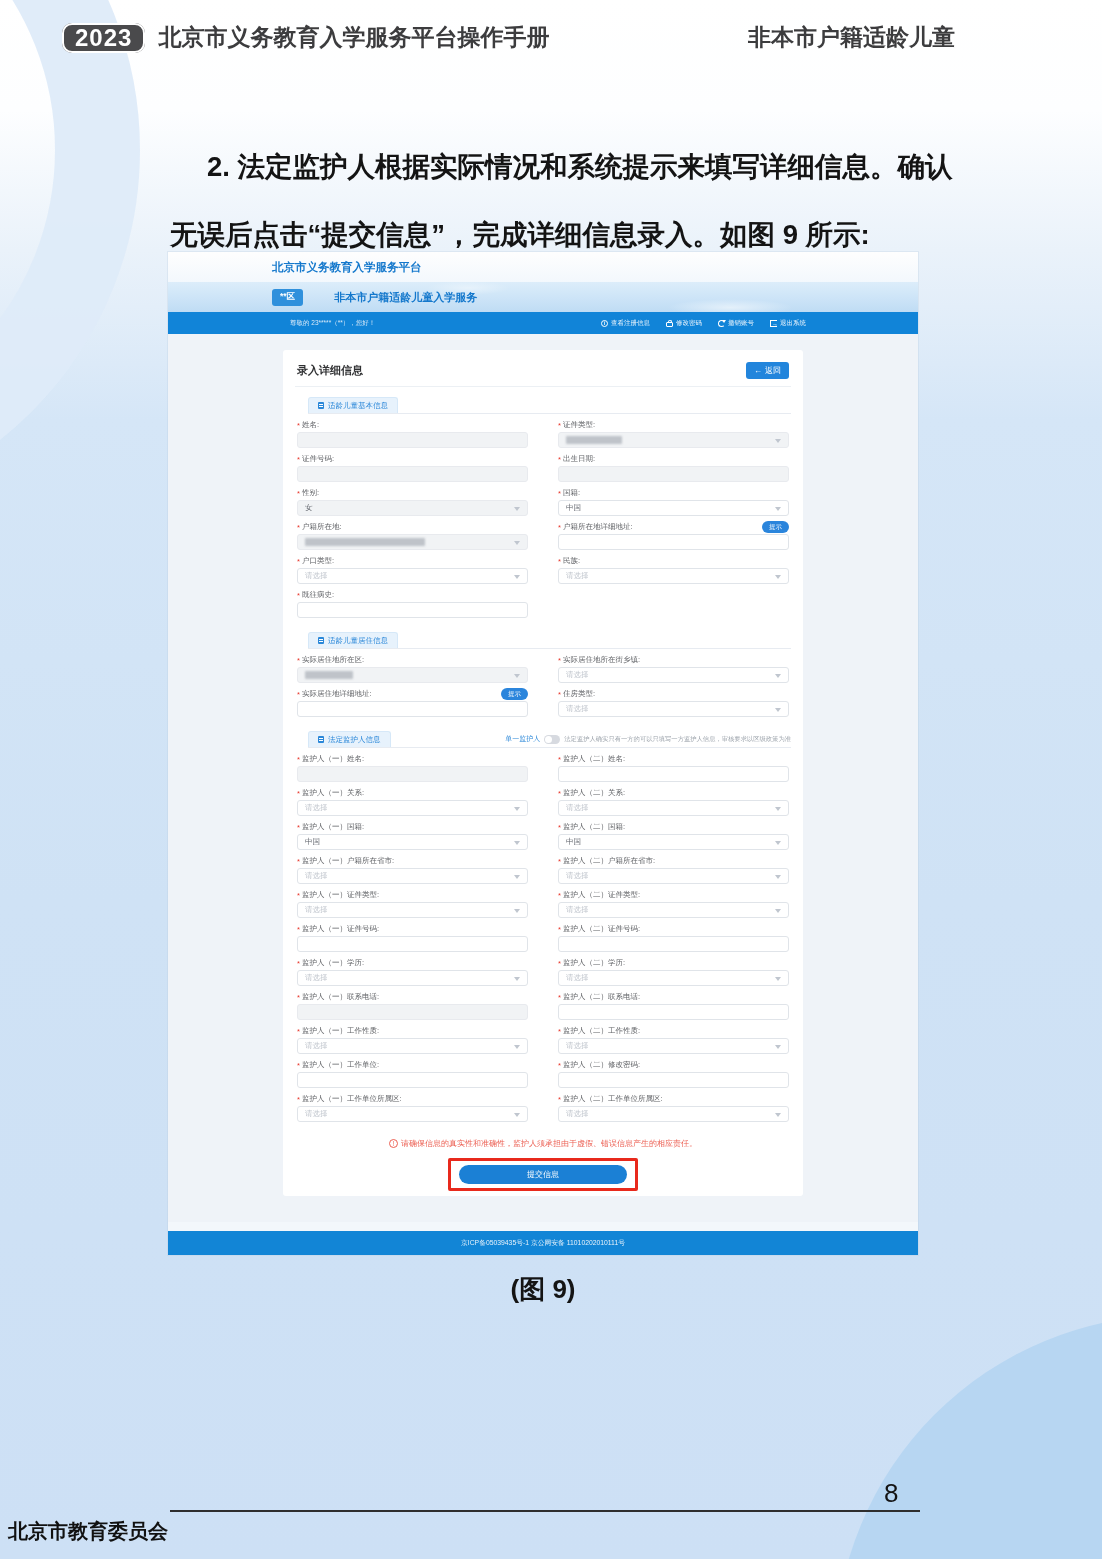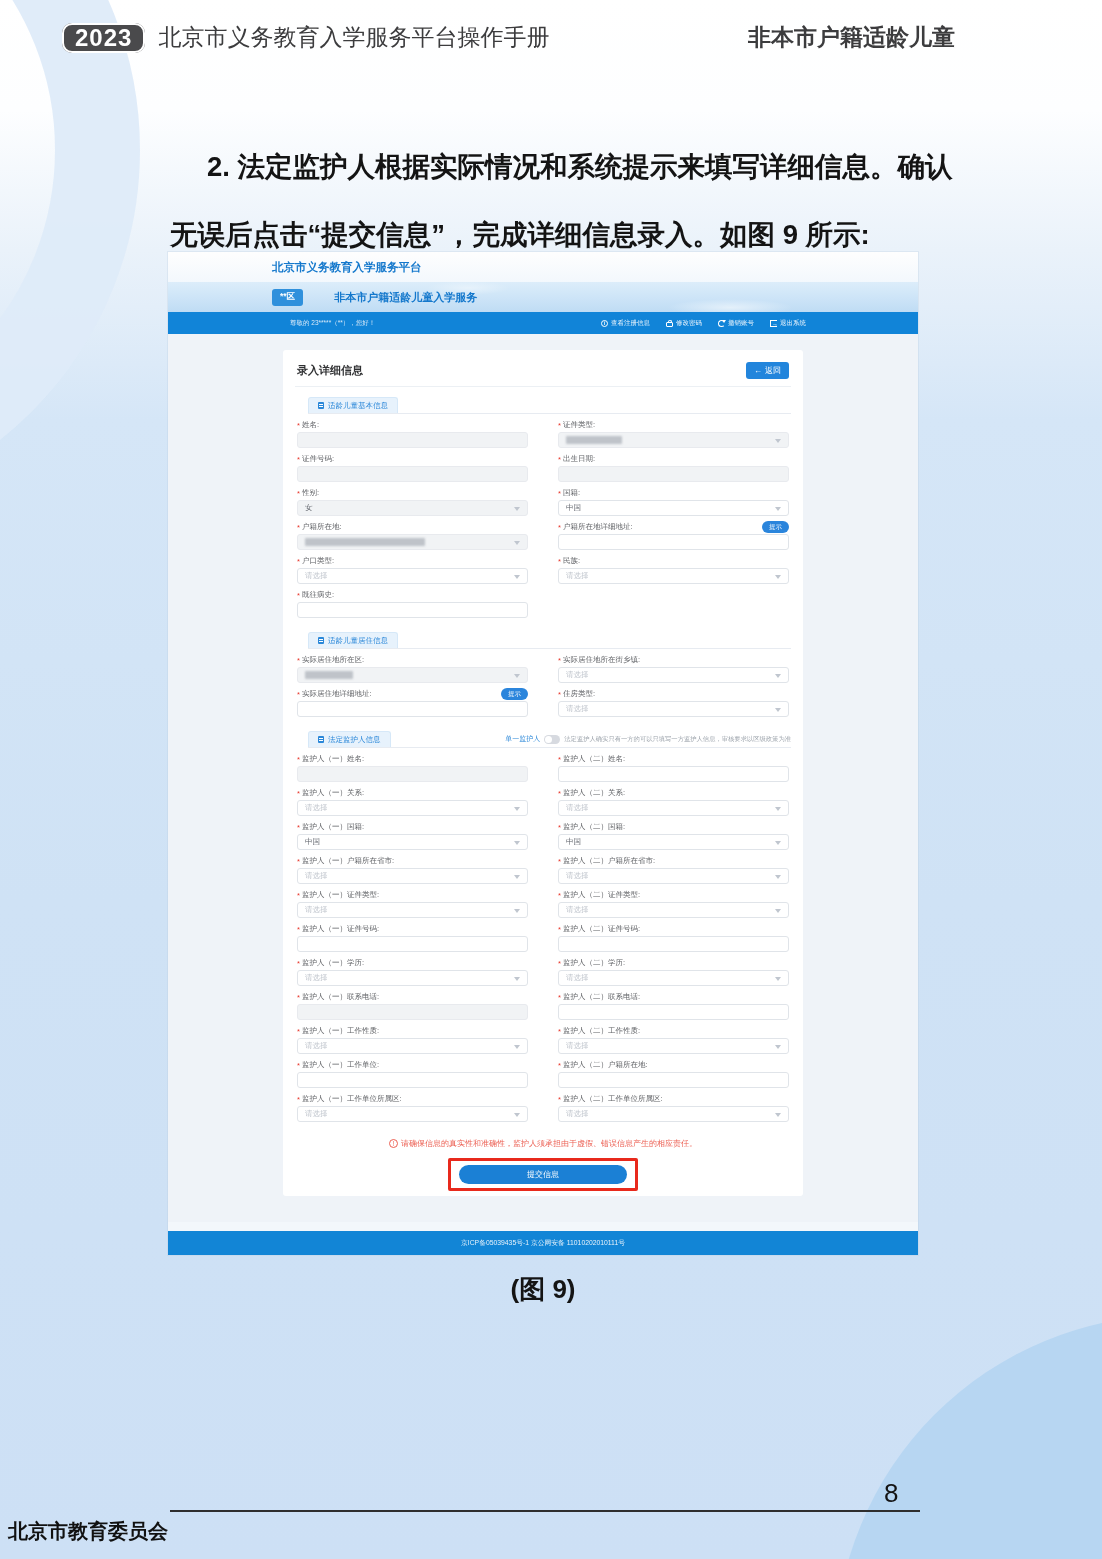--- a/index.html
+++ b/index.html
@@ -10,21 +10,21 @@
   }
   
   .deco-ring{position:absolute;left:-600px;top:-220px;width:740px;height:740px;box-sizing:border-box;
     border:85px solid rgba(222,235,249,.95);border-radius:50%;}
   .deco-circle{position:absolute;left:835px;top:1315px;width:680px;height:680px;border-radius:50%;background:#b7d6f2;}
 
   
   .doc-header{position:absolute;left:62px;right:147px;top:22px;display:flex;align-items:center;z-index:2;}
   .year-badge{background:#4a4a4c;color:#fff;font-weight:bold;font-size:24px;padding:1px 13px;border-radius:10px;
     box-shadow:inset 0 0 0 2px #fff;letter-spacing:1px;}
-  .manual-title{margin-left:13px;font-size:23px;font-weight:normal;color:#3c3c3e;}
+  .manual-title{margin-left:13px;font-size:23px;font-weight:bold;color:#3c3c3e;}
   .audience-title{margin-left:auto;font-size:23px;font-weight:bold;color:#3c3c3e;}
 
   
   .body-text{position:absolute;left:170px;top:150px;width:775px;z-index:2;color:#141414;}
   .pline{font-size:27.5px;font-weight:600;line-height:34px;margin-bottom:34px;white-space:nowrap;}
   .pline.indent{text-indent:37px;}
 
   
   .shot{position:absolute;left:168px;top:252px;width:750px;height:1003px;z-index:2;background:#eff3f8;
     display:flex;flex-direction:column;box-shadow:0 0 0 1px rgba(180,200,220,.25);}
@@ -549,21 +549,21 @@
                   <span class="req">*</span>
                   <span>监护人（一）工作单位:</span>
                 </span>
               </div>
               <div class="ctl"></div>
             </div>
             <div class="fcell">
               <div class="labelrow">
                 <span class="flabel">
                   <span class="req">*</span>
-                  <span>监护人（二）户籍所在地:</span>
+                  <span>监护人（二）修改密码:</span>
                 </span>
               </div>
               <div class="ctl"></div>
             </div>
             <div class="fcell">
               <div class="labelrow">
                 <span class="flabel">
                   <span class="req">*</span>
                   <span>监护人（一）工作单位所属区:</span>
                 </span>

